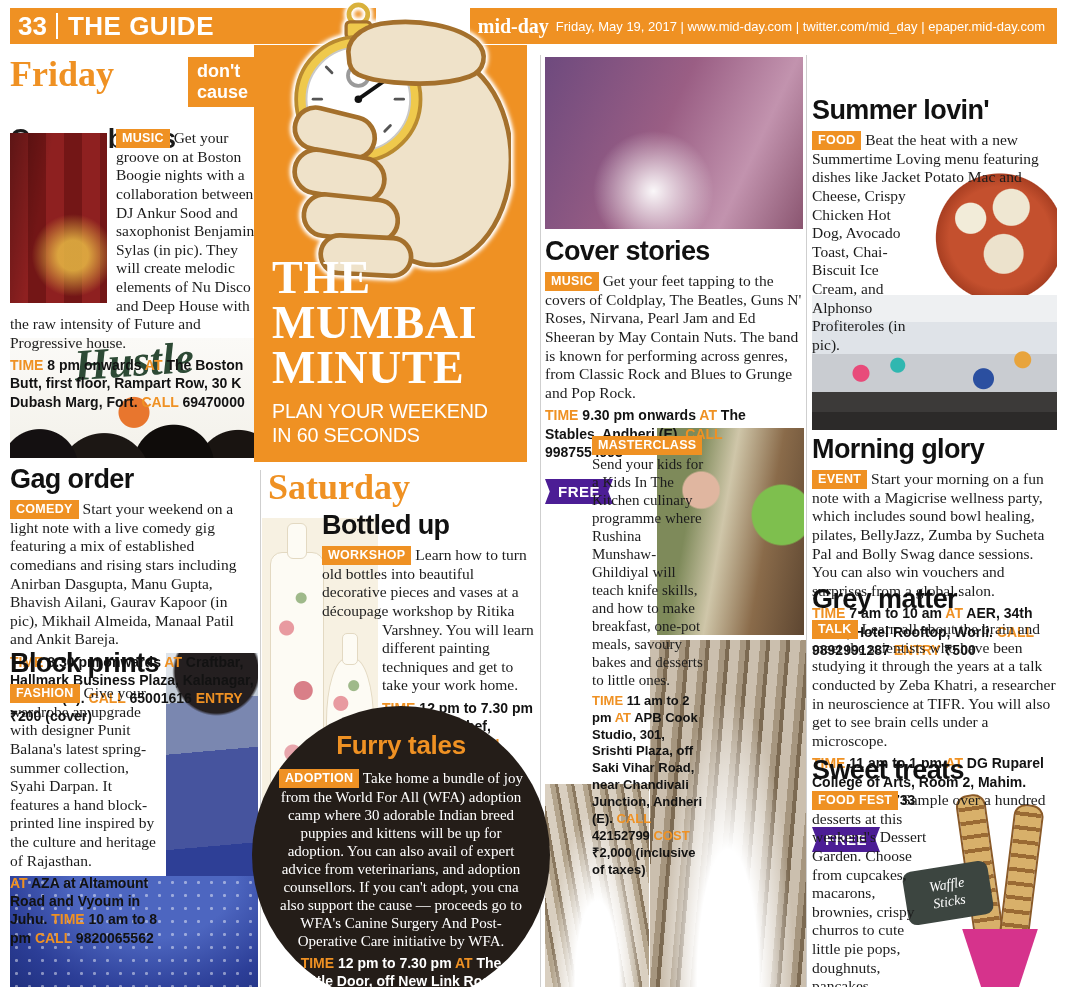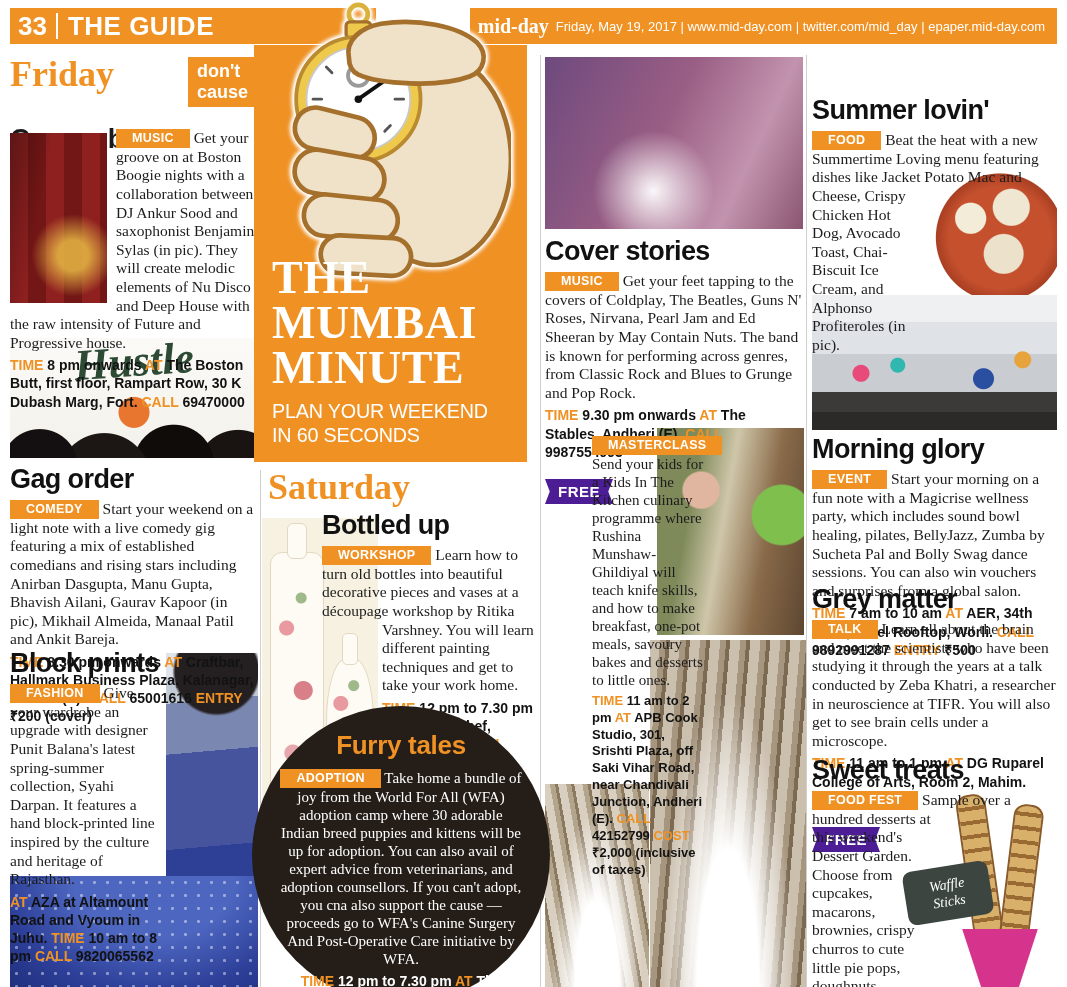--- a/index.html
+++ b/index.html
@@ -21,21 +21,21 @@
   #vr1{left:540px;top:55px;bottom:0;}
   #vr2{left:806px;top:55px;bottom:0;}
   #vr3{left:260px;top:470px;bottom:0;}
 
   
   .day{position:absolute;font:bold 36px "Liberation Serif",serif;color:#EF9123;z-index:2;margin:0;}
   .story{position:absolute;z-index:2;}
   .story h3{font:bold 27px/1 "Liberation Sans",sans-serif;color:#111;letter-spacing:-.6px;margin:0 0 7px;}
   .copy{font:15.5px/1.2 "Liberation Serif",serif;color:#1c1c1c;margin:0;}
   .tag{background:#EF9123;color:#fff;font:bold 12.5px/1.5 "Liberation Sans",sans-serif;
-       padding:0 16px;display:inline-block;letter-spacing:.3px;vertical-align:1px;text-align:right;}
+       padding:0 6px;display:inline-block;letter-spacing:.3px;vertical-align:1px;text-align:right;}
   .details{font:bold 14px/1.3 "Liberation Sans",sans-serif;color:#121212;margin:4px 0 0;}
   .details .dl{color:#EF9123;}
   .free{display:inline-block;background:#4c1d95;color:#fff;font:bold 15px/1 "Liberation Sans",sans-serif;
         padding:5px 13px;margin-top:18px;letter-spacing:.5px;
         clip-path:polygon(0 0,100% 0,93% 50%,100% 100%,0 100%,7% 50%);}
   #dont-miss{position:absolute;left:188px;top:57px;background:#EF9123;color:#fff;z-index:2;
         font:bold 18px/1.15 "Liberation Sans",sans-serif;padding:4px 9px 5px;}
 
   
   .ph{position:absolute;z-index:1;}

